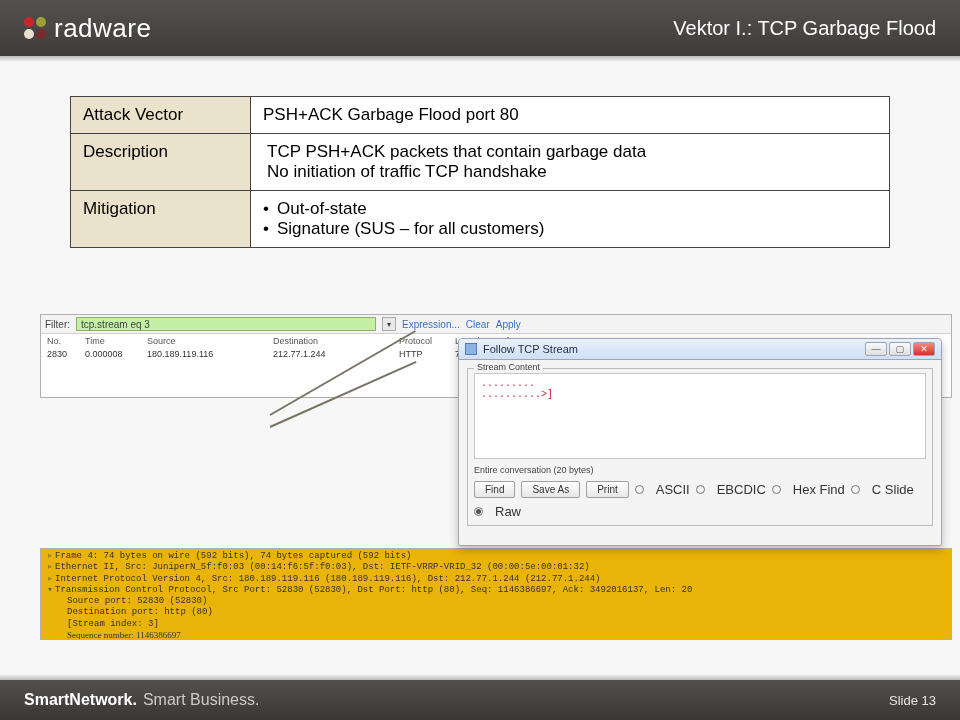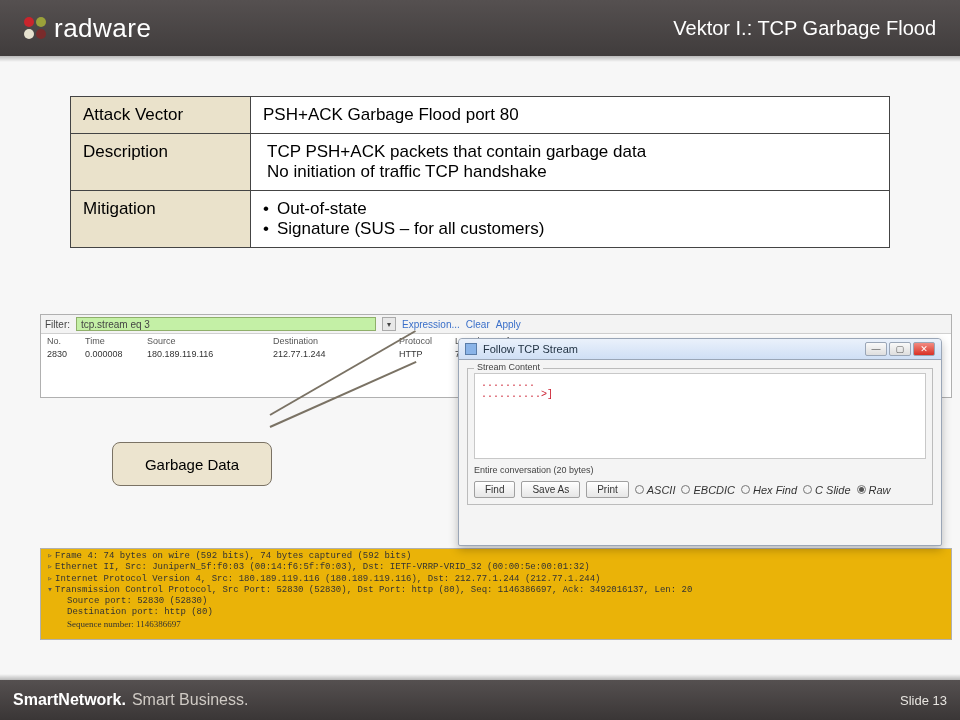--- a/index.html
+++ b/index.html
@@ -58,30 +58,30 @@
   .wbtn { width: 22px; height: 14px; background: linear-gradient(#f9f9f9,#dedede); border: 1px solid #9aa6b7; border-radius: 2px; display:flex; align-items:center; justify-content:center; font-size:9px; color:#555; }
   .wbtn.close { background: linear-gradient(#f28b82,#d93025); color:#fff; }
   .dlg-body { padding: 4px 8px; }
   .fieldset { border: 1px solid #bcbcbc; padding: 4px 6px 6px 6px; position: relative; margin-top: 4px; }
   .fieldset .legend { position: absolute; top: -7px; left: 6px; background: #f4f4f4; padding: 0 3px; font-size: 9px; color: #444; }
   .stream-box { background: #fff; border: 1px solid #c8c8c8; height: 86px; padding: 4px 6px; font-family: "Courier New", monospace; font-size: 10px; color: #c23; overflow: hidden; }
   .stream-box .line2 { color: #c23; }
   .dlg-row { display: flex; align-items: center; gap: 6px; margin-top: 6px; flex-wrap: wrap; }
   .dlg-row .entire { font-size: 9px; color: #444; }
   .btn { background: linear-gradient(#fff,#e6e6e6); border: 1px solid #a0a0a0; border-radius: 2px; padding: 2px 10px; font-size: 10px; color: #333; }
-  .radio { display: inline-flex; align-items: center; gap: 3px; font-size: 11px; color: #333; font-style: italic; }
+  .radio { display: inline-flex; align-items: center; gap: 12px; font-size: 13px; color: #333; }
   .radio .r { width: 9px; height: 9px; border: 1px solid #777; border-radius: 50%; display:inline-flex; align-items:center; justify-content:center; }
   .radio .r.sel::after { content:''; width:5px; height:5px; background:#555; border-radius:50%; }
   .dlg-bottom { display: flex; gap: 8px; margin-top: 6px; align-items: center; }
   .dlg-bottom .right { margin-left: auto; display: flex; gap: 8px; }
 
   .ws-detail { position: absolute; top: 234px; left: 0; width: 912px; height: 92px; background: #eab308; border: 1px solid #b0b0b0; font-family: "Courier New", monospace; font-size: 9px; color: #333; padding: 2px 4px; line-height: 1.25; overflow: hidden; }
   .ws-detail .tw { display:inline-block; width:10px; text-align:center; color:#555; }
 
-  .footer { position: absolute; bottom: 0; left: 0; right: 0; height: 40px; background: linear-gradient(to bottom, #555050 0%, #3a3636 100%); display: flex; align-items: center; padding: 0 13px; color:#fff; }
+  .footer { position: absolute; bottom: 0; left: 0; right: 0; height: 40px; background: linear-gradient(to bottom, #555050 0%, #3a3636 100%); display: flex; align-items: center; padding: 0 24px; color:#fff; }
   .footer .smart1 { font-weight: 700; font-size: 16px; }
   .footer .net { font-weight: 700; font-size: 16px; }
   .footer .smart2 { font-size: 16px; font-weight: 300; margin-left: 6px; color: #cfcac4; }
   .footer .slide { margin-left: auto; font-size: 13px; color: #e8e5e0; }
   .footer-shadow { position:absolute; bottom:40px; left:0; right:0; height:6px; background: linear-gradient(to top, rgba(0,0,0,0.25), transparent); }
 </style>
 </head>
 <body>
 
 <div class="header">
@@ -211,29 +211,27 @@
     </div>
   </div>
 
   <div class="ws-detail">
     <div><span class="tw">▹</span><span>Frame 4: 74 bytes on wire (592 bits), 74 bytes captured (592 bits)</span></div>
     <div><span class="tw">▹</span><span>Ethernet II, Src: JuniperN_5f:f0:03 (00:14:f6:5f:f0:03), Dst: IETF-VRRP-VRID_32 (00:00:5e:00:01:32)</span></div>
     <div><span class="tw">▹</span><span>Internet Protocol Version 4, Src: 180.189.119.116 (180.189.119.116), Dst: 212.77.1.244 (212.77.1.244)</span></div>
     <div><span class="tw">▾</span><span>Transmission Control Protocol, Src Port: 52830 (52830), Dst Port: http (80), Seq: 1146386697, Ack: 3492016137, Len: 20</span></div>
     <div style="padding-left:22px;">Source port: 52830 (52830)</div>
     <div style="padding-left:22px;">Destination port: http (80)</div>
+    <div style="padding-left:22px;">[Stream index: 3]</div>
     <div style="padding-left:22px;font-family:Liberation Serif, serif;">Sequence number: 1146386697</div>
 
   </div>
 
   <div class="callout-line"></div>
   <div class="callout-line2"></div>
-  <div class="callout">
-    <span>Garbage Data</span>
-  </div>
 
 </div>
 
 <div class="footer-shadow"></div>
 <div class="footer">
   <span class="smart1">Smart</span>
   <span class="net"> Network.</span>
   <span class="smart2"><span>Smart </span><span>Business.</span></span>
   <span class="slide">Slide 13</span>
 </div>

